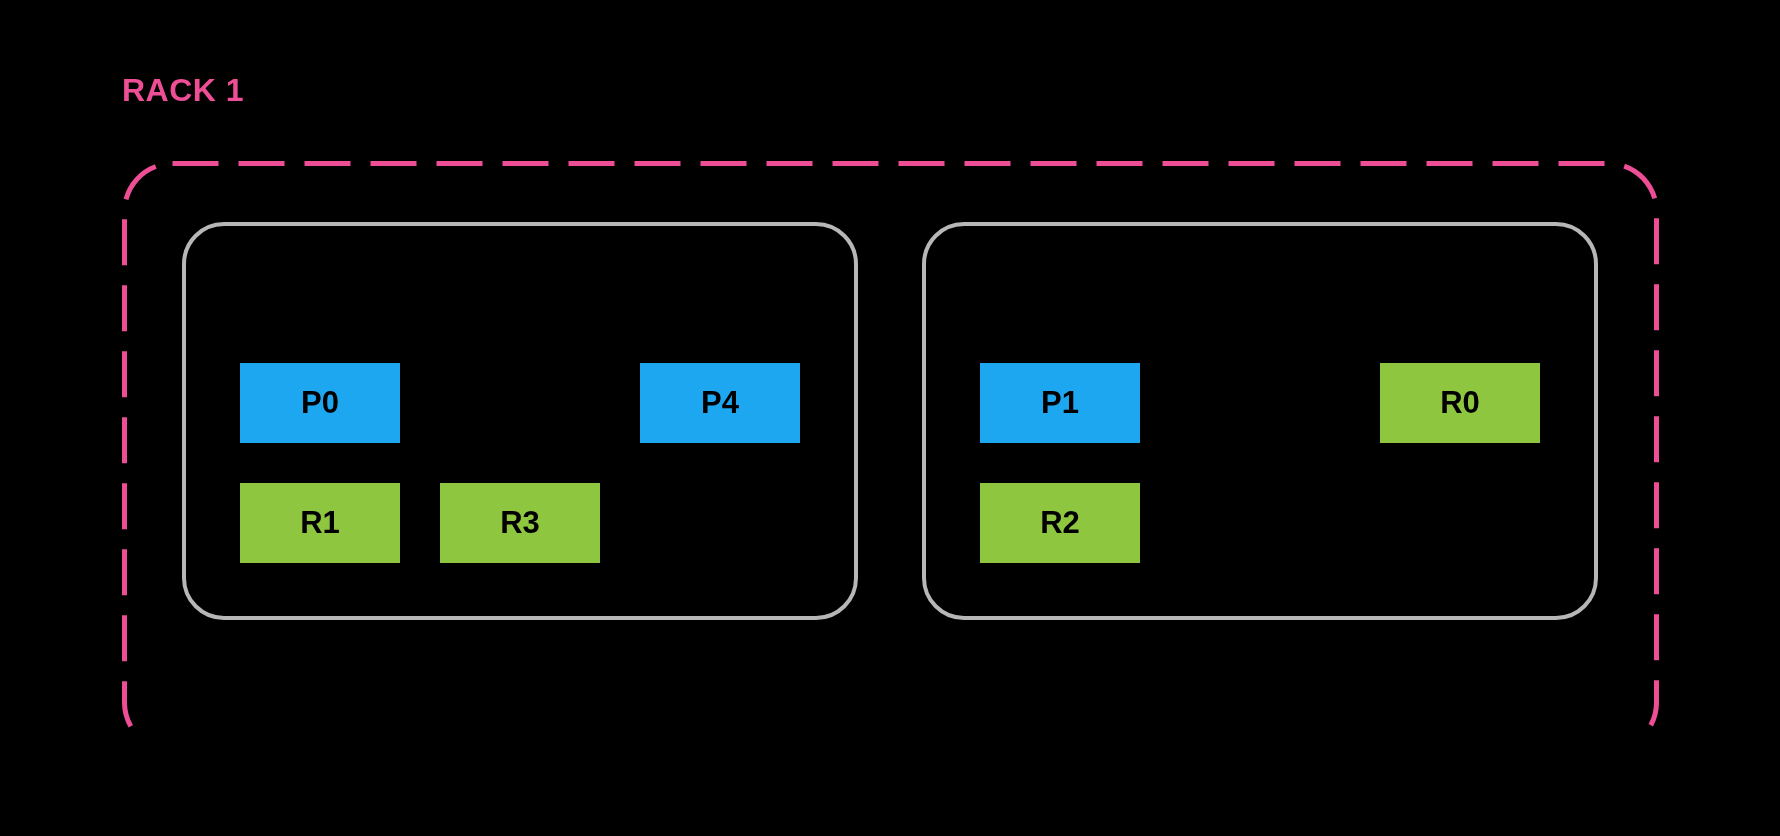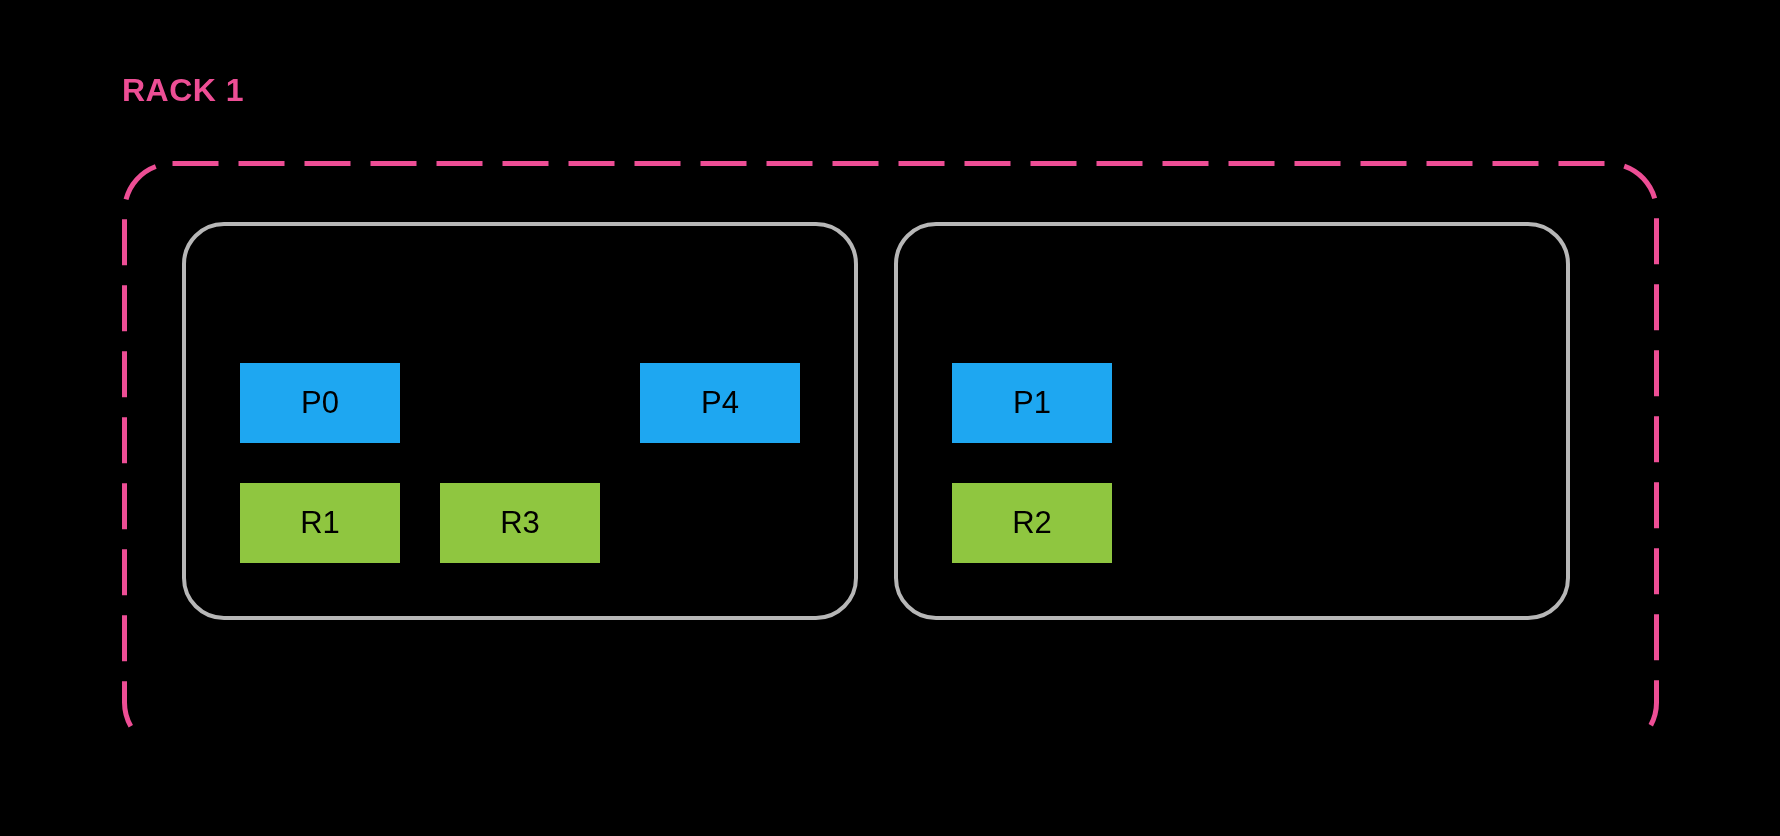--- a/index.html
+++ b/index.html
@@ -35,30 +35,30 @@
     position: absolute;
     top: 222px;
     width: 676px;
     height: 398px;
     box-sizing: border-box;
     border: 4px solid var(--node-border, #B7B7B7);
     border-radius: 42px;
     background: transparent;
   }
   .node-1 { left: 182px; }
-  .node-2 { left: 894px; }
+  .node-2 { left: 922px; }
   .slot {
     position: absolute;
     width: 160px;
     height: 80px;
     display: flex;
     align-items: center;
     justify-content: center;
     font-size: 31px;
-    font-weight: 400;
+    font-weight: 700;
     color: var(--slot-text, #000000);
   }
   .slot.primary { background: var(--primary-fill, #1EA7F1); }
   .slot.replica { background: var(--replica-fill, #8FC640); }
   .col-1 { left: 54px; }
   .col-2 { left: 254px; }
   .col-3 { left: 454px; }
   .row-1 { top: 137px; }
   .row-2 { top: 257px; }
 </style>
@@ -75,16 +75,17 @@
 
   <div class="node node-1">
     <div class="slot col-1 row-1 primary">P0</div>
     <div class="slot col-3 row-1 primary">P4</div>
     <div class="slot col-1 row-2 replica">R1</div>
     <div class="slot col-2 row-2 replica">R3</div>
   </div>
 
   <div class="node node-2">
     <div class="slot col-1 row-1 primary">P1</div>
+    <div class="slot col-3 row-1 replica">R0</div>
     <div class="slot col-1 row-2 replica">R2</div>
   </div>
 
 </div>
 
 </body></html>

